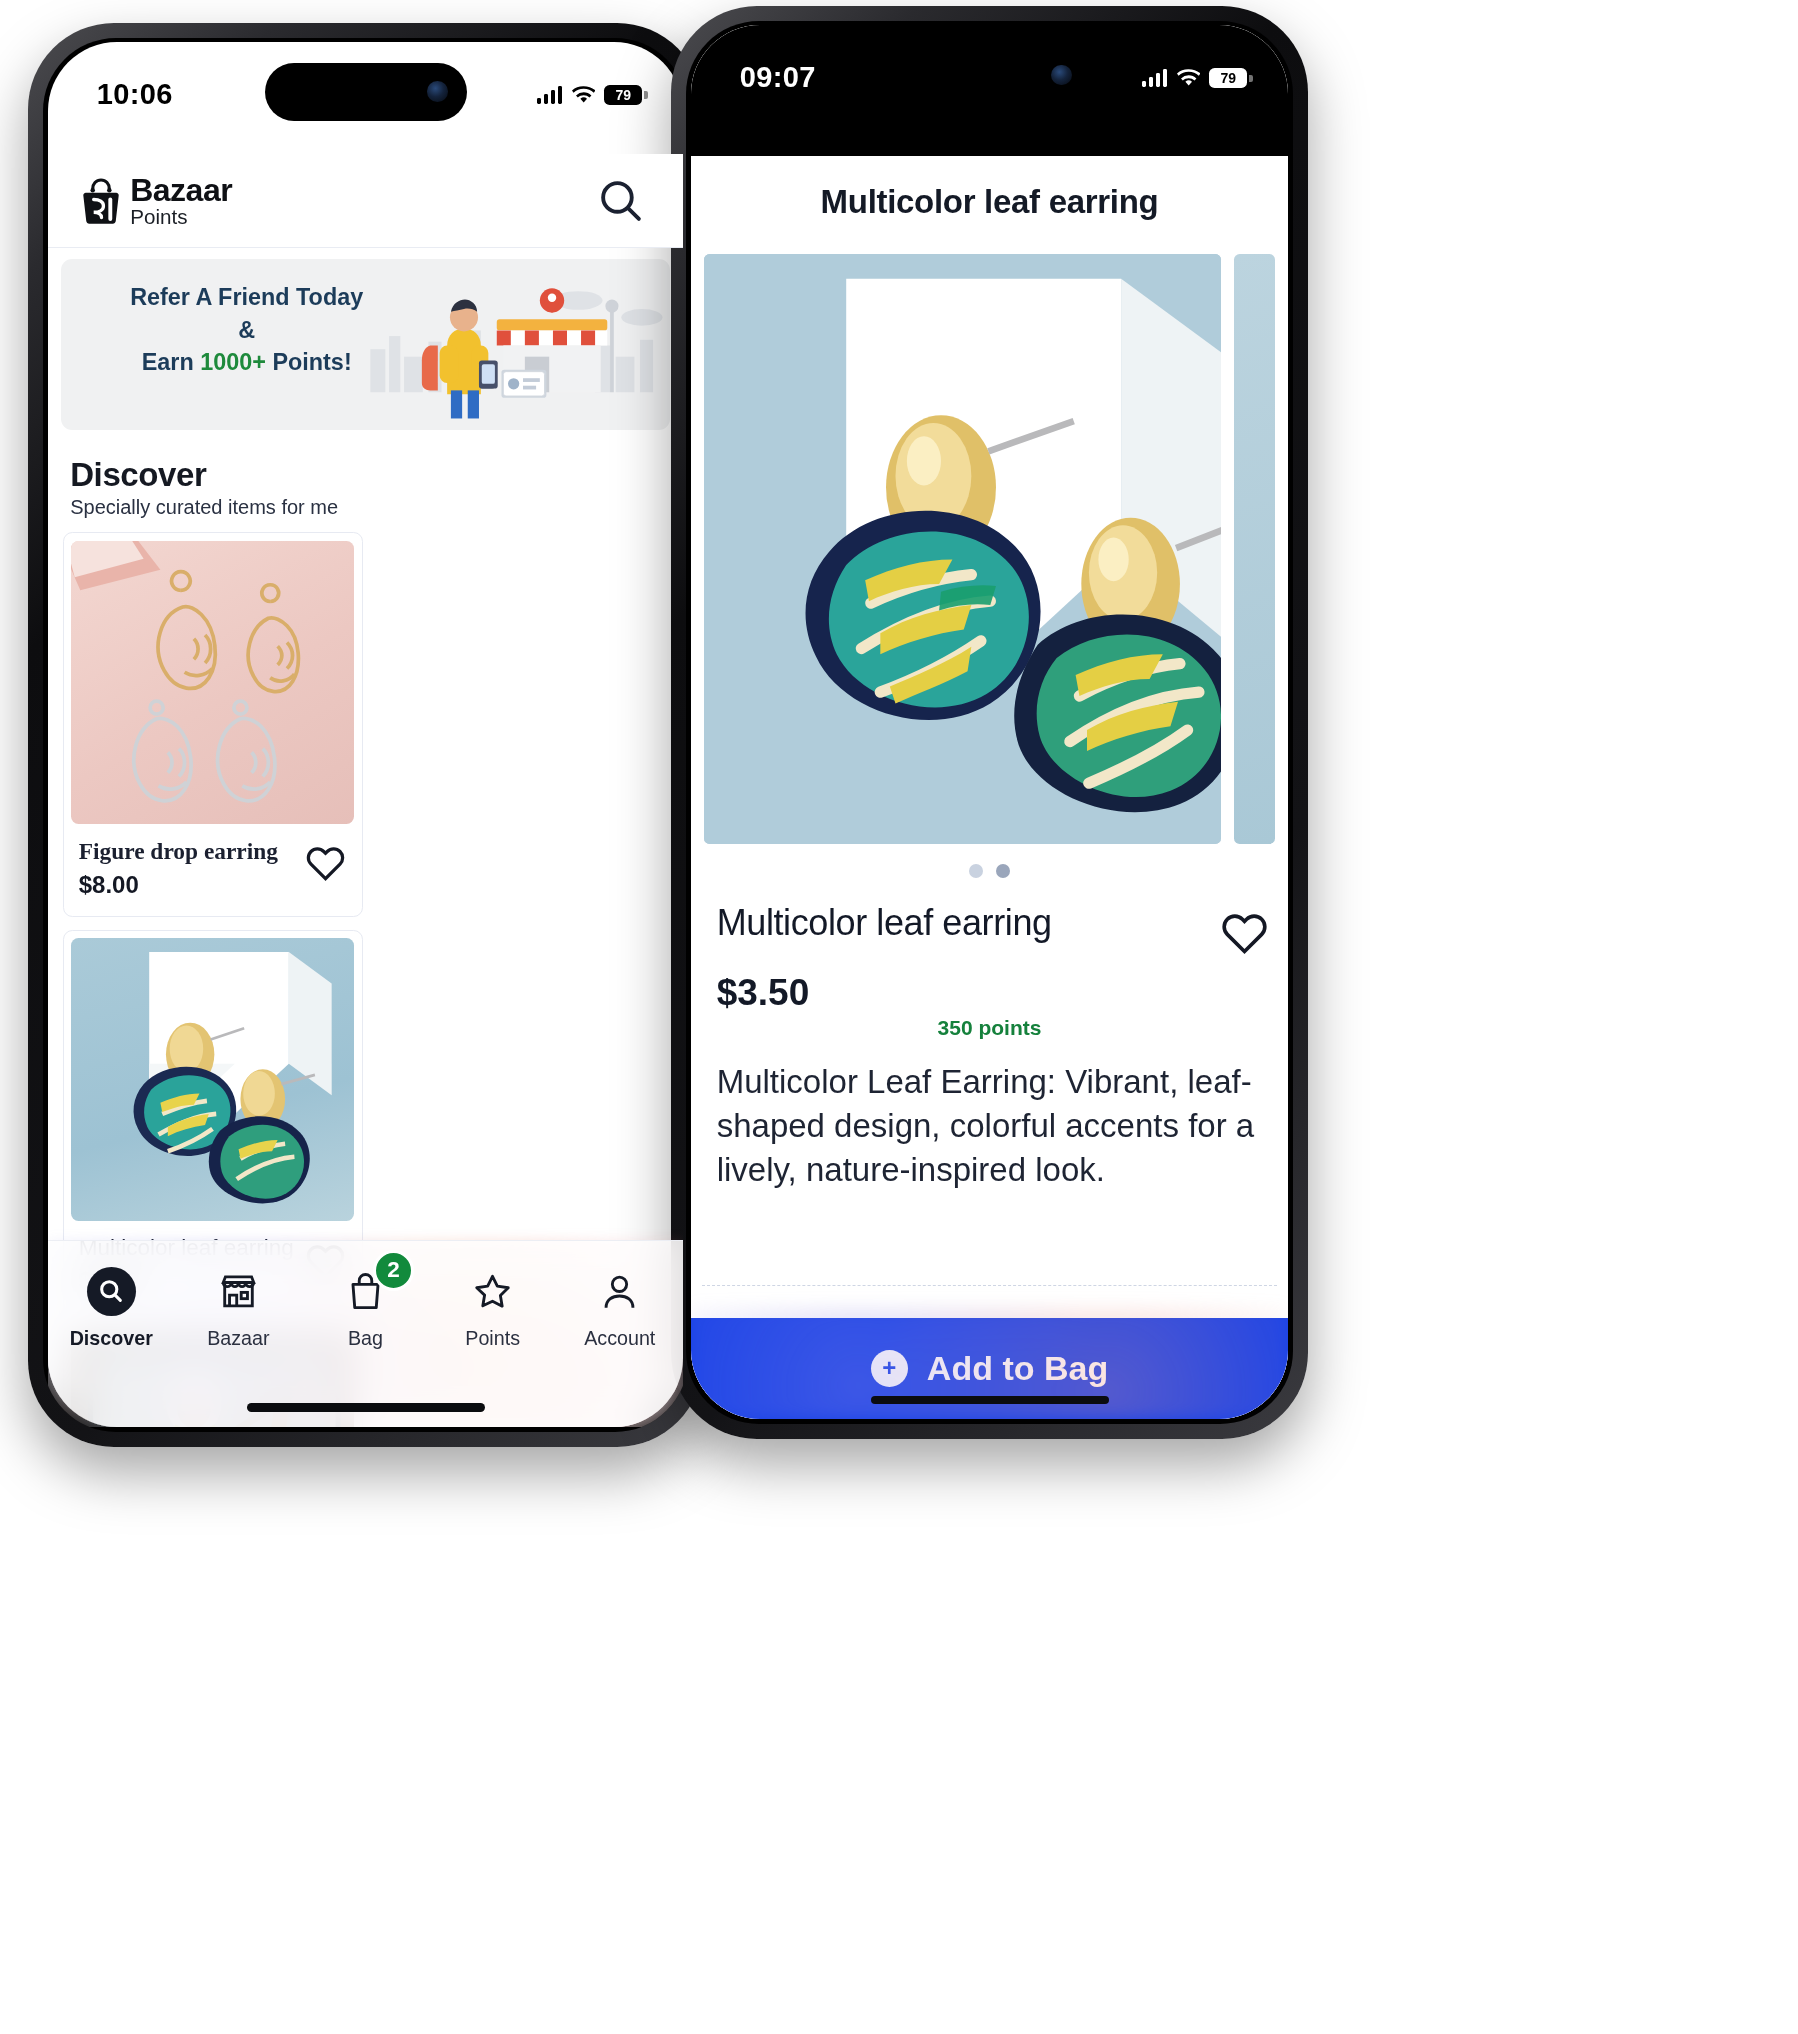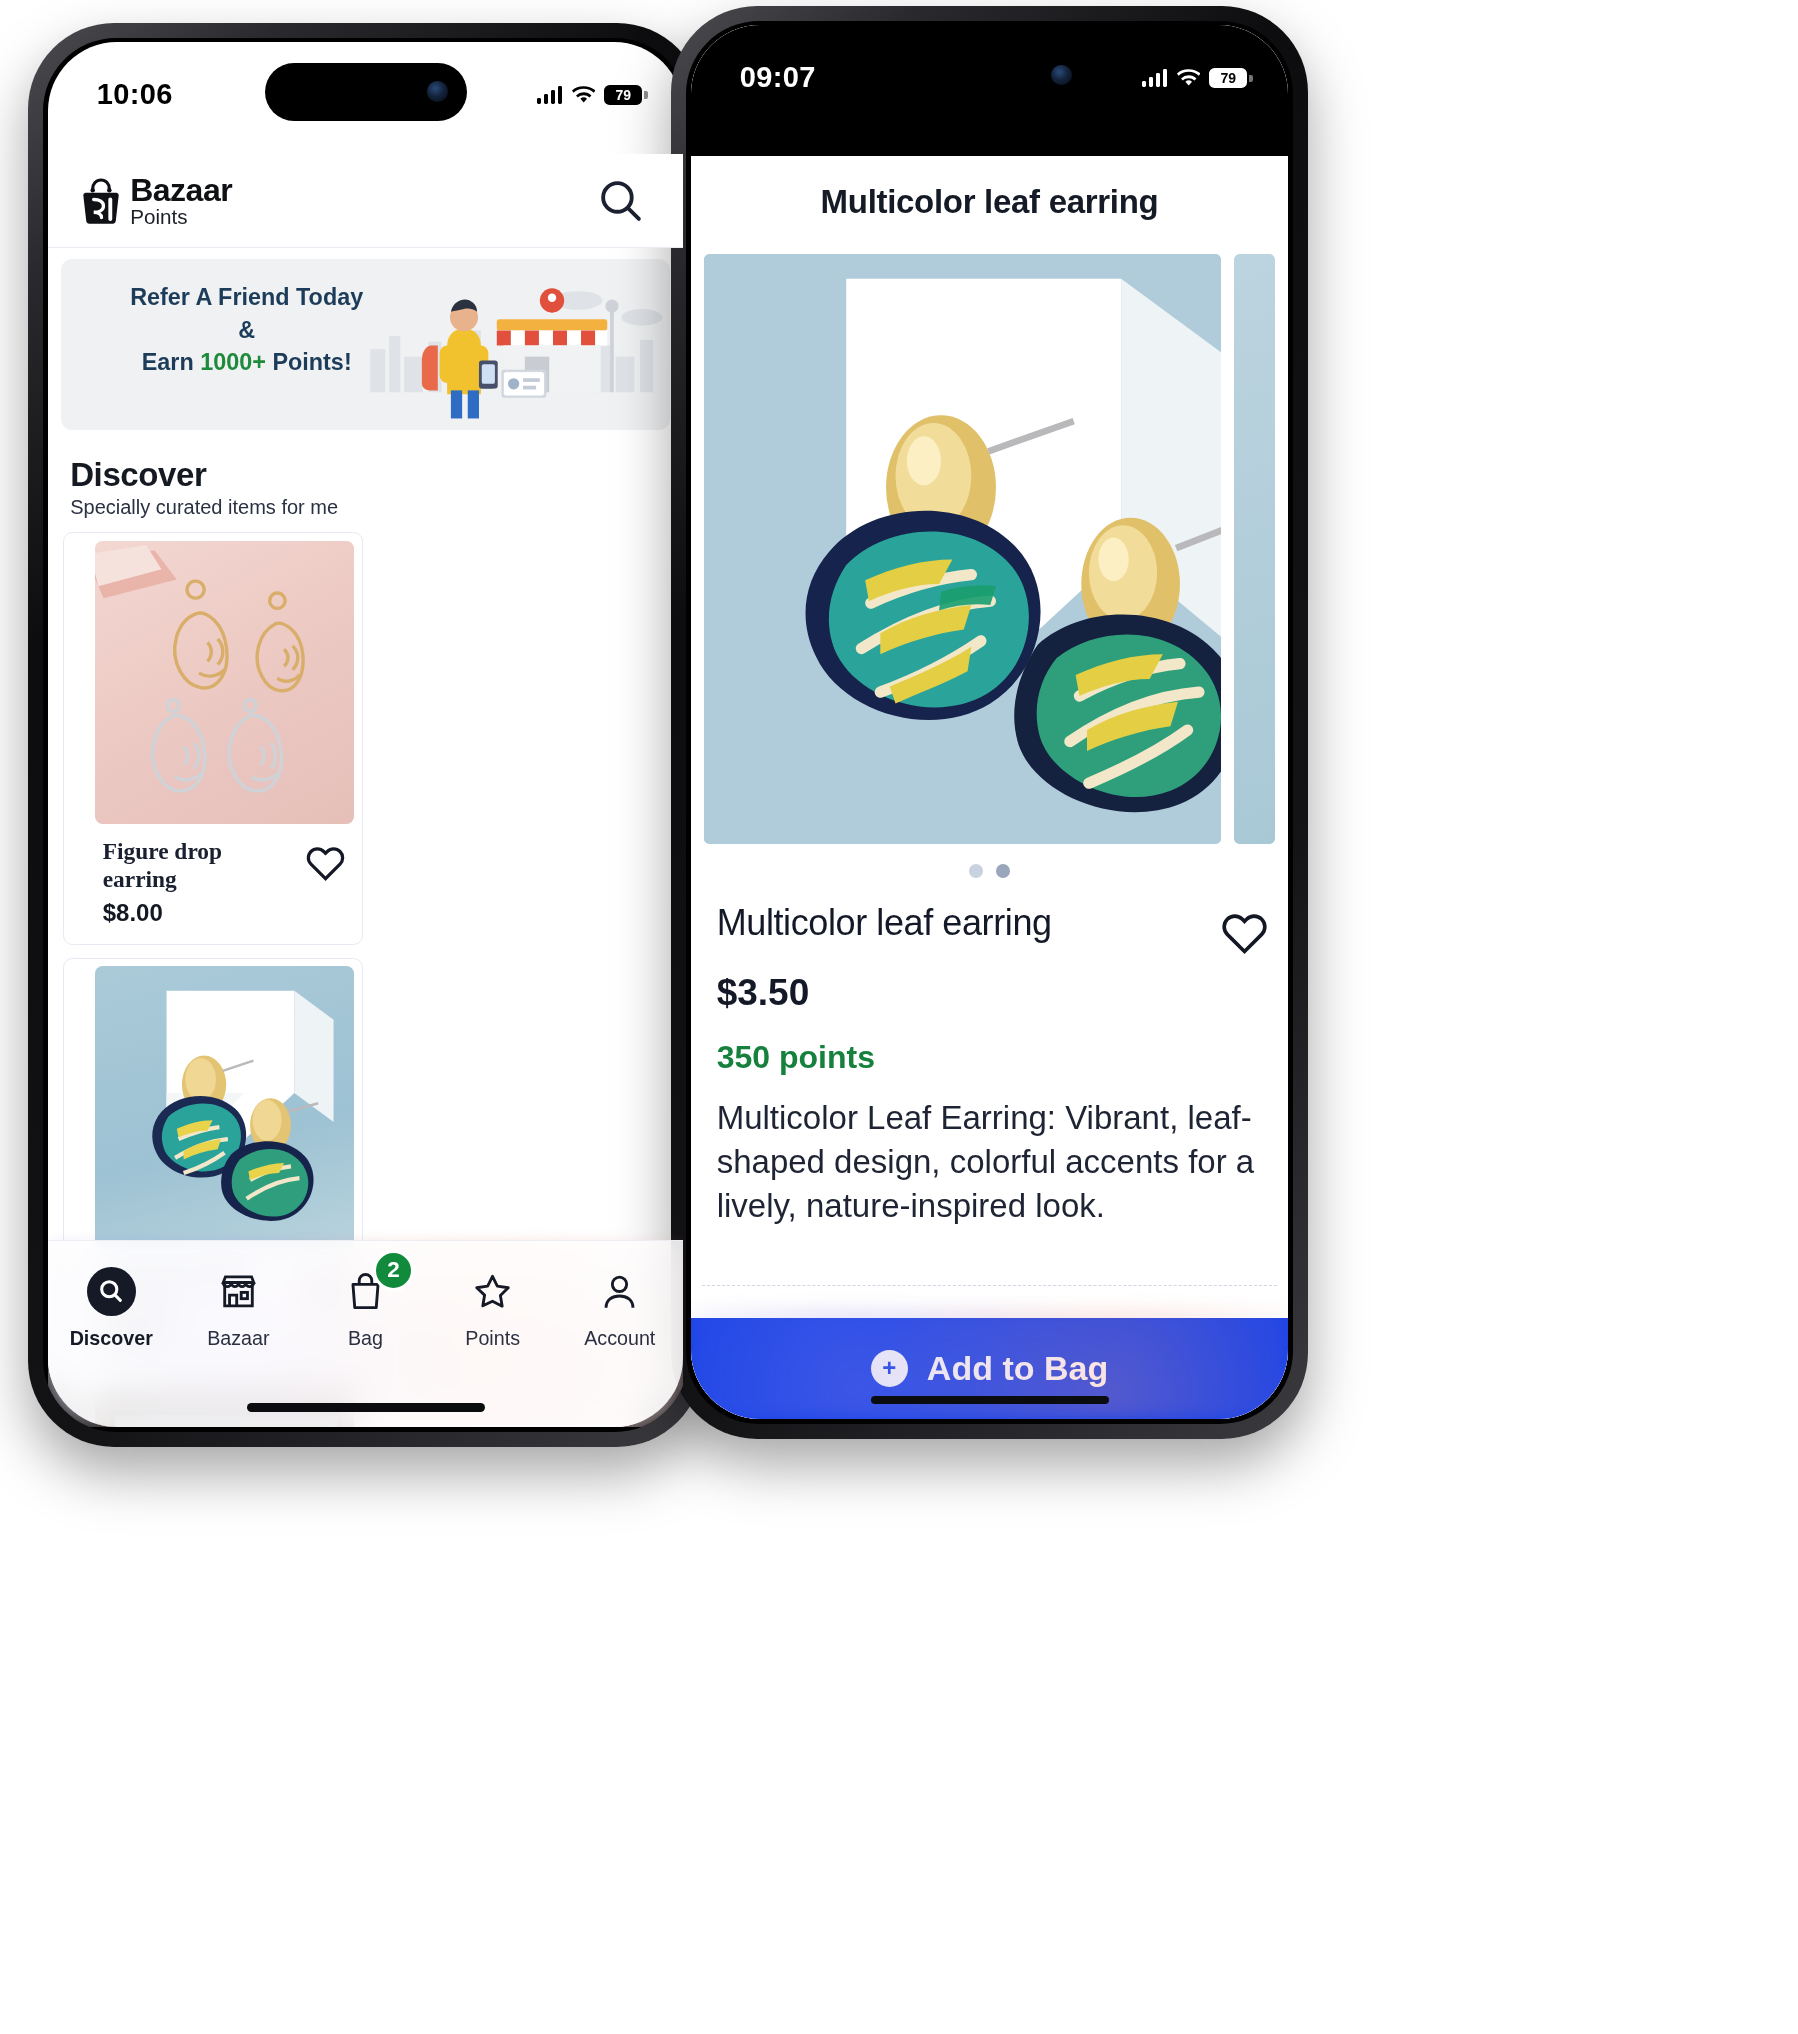--- a/index.html
+++ b/index.html
@@ -114,21 +114,21 @@
   .promo-text .green { color: #1e8a3c; }
   .promo-art { position: absolute; right: 0; top: 0; bottom: 0; width: 309px; }
 
   .sec-title { padding: 26px 22.5px 0 22.5px; }
   .sec-title h2 { font-size: 33px; font-weight: 800; color: #151922; letter-spacing: -0.4px; }
   .sec-title p { font-size: 20px; color: #2a3142; margin-top: 1.9px; }
 
   .grid { display: flex; flex-wrap: wrap; gap: 13px; padding: 13px 15px 0 15px; }
   .card {
     width: 300px; border: 0.9px solid #e7eaf2; border-radius: 9.4px;
-    background: #fff; overflow: hidden; padding-left: 24px;
+    background: #fff; overflow: hidden;
   }
   .card-img { height: 283px; margin: 7.5px; border-radius: 7.5px; overflow: hidden; position: relative; }
   .card-foot { padding: 5.6px 15px 17px 15px; display: flex; align-items: flex-start; justify-content: space-between; gap: 7.5px; }
   .card-name { font-size: 22.5px; color: #1b2030; line-height: 1.2; }
   .card-name.serif { font-family: "Liberation Serif", serif; font-weight: 700; font-size: 23.4px; }
   .card-price { font-size: 24px; font-weight: 800; color: #141824; margin-top: 5.6px; }
   .heart { flex: none; width: 43px; height: 43px; margin-top: 5.6px; }
 
   
   .img-pink  { background: linear-gradient(150deg,#f3d7d1 0%,#ecc8c2 55%,#e6bfb9 100%); }
@@ -189,21 +189,21 @@
     border-radius: 5.6px; background: linear-gradient(165deg,#bcd4df,#a9c8d6);
   }
   .pager { display: flex; gap: 13px; justify-content: center; padding: 20.6px 0 0 0; }
   .dot { width: 14px; height: 14px; border-radius: 50%; background: #c9d2e0; }
   .dot.on { background: #9aa6bb; }
 
   .pd-info { padding: 24px 26px 0 26px; }
   .pd-name-row { display: flex; align-items: flex-start; justify-content: space-between; gap: 17px; }
   .pd-name { font-size: 36px; color: #131927; letter-spacing: -0.4px; }
   .pd-price { font-size: 37px; font-weight: 800; color: #131927; margin-top: 20.6px; }
-  .pd-points { font-size: 32px; font-weight: 700; color: #15813c; margin-top: 25px; }
+  .pd-points { font-size: 21px; font-weight: 700; color: #15813c; margin-top: 2px; text-align: center; }
   .pd-desc { font-size: 33px; color: #1e2433; line-height: 1.33; margin-top: 20.6px; }
 
   .pd-actions { position: absolute; left: 0; right: 0; bottom: 0; padding-bottom: 0; }
   .shop-btn {
     height: 73px; background: #1d2330; color: #fff;
     display: flex; align-items: center; justify-content: center; gap: 15px;
     font-size: 28px; font-weight: 500;
   }
   .dash { height: 0; border-top: 1.9px dashed #cfd6e4; margin: 34px 11.2px 0 11.2px; }
   .addbag {

